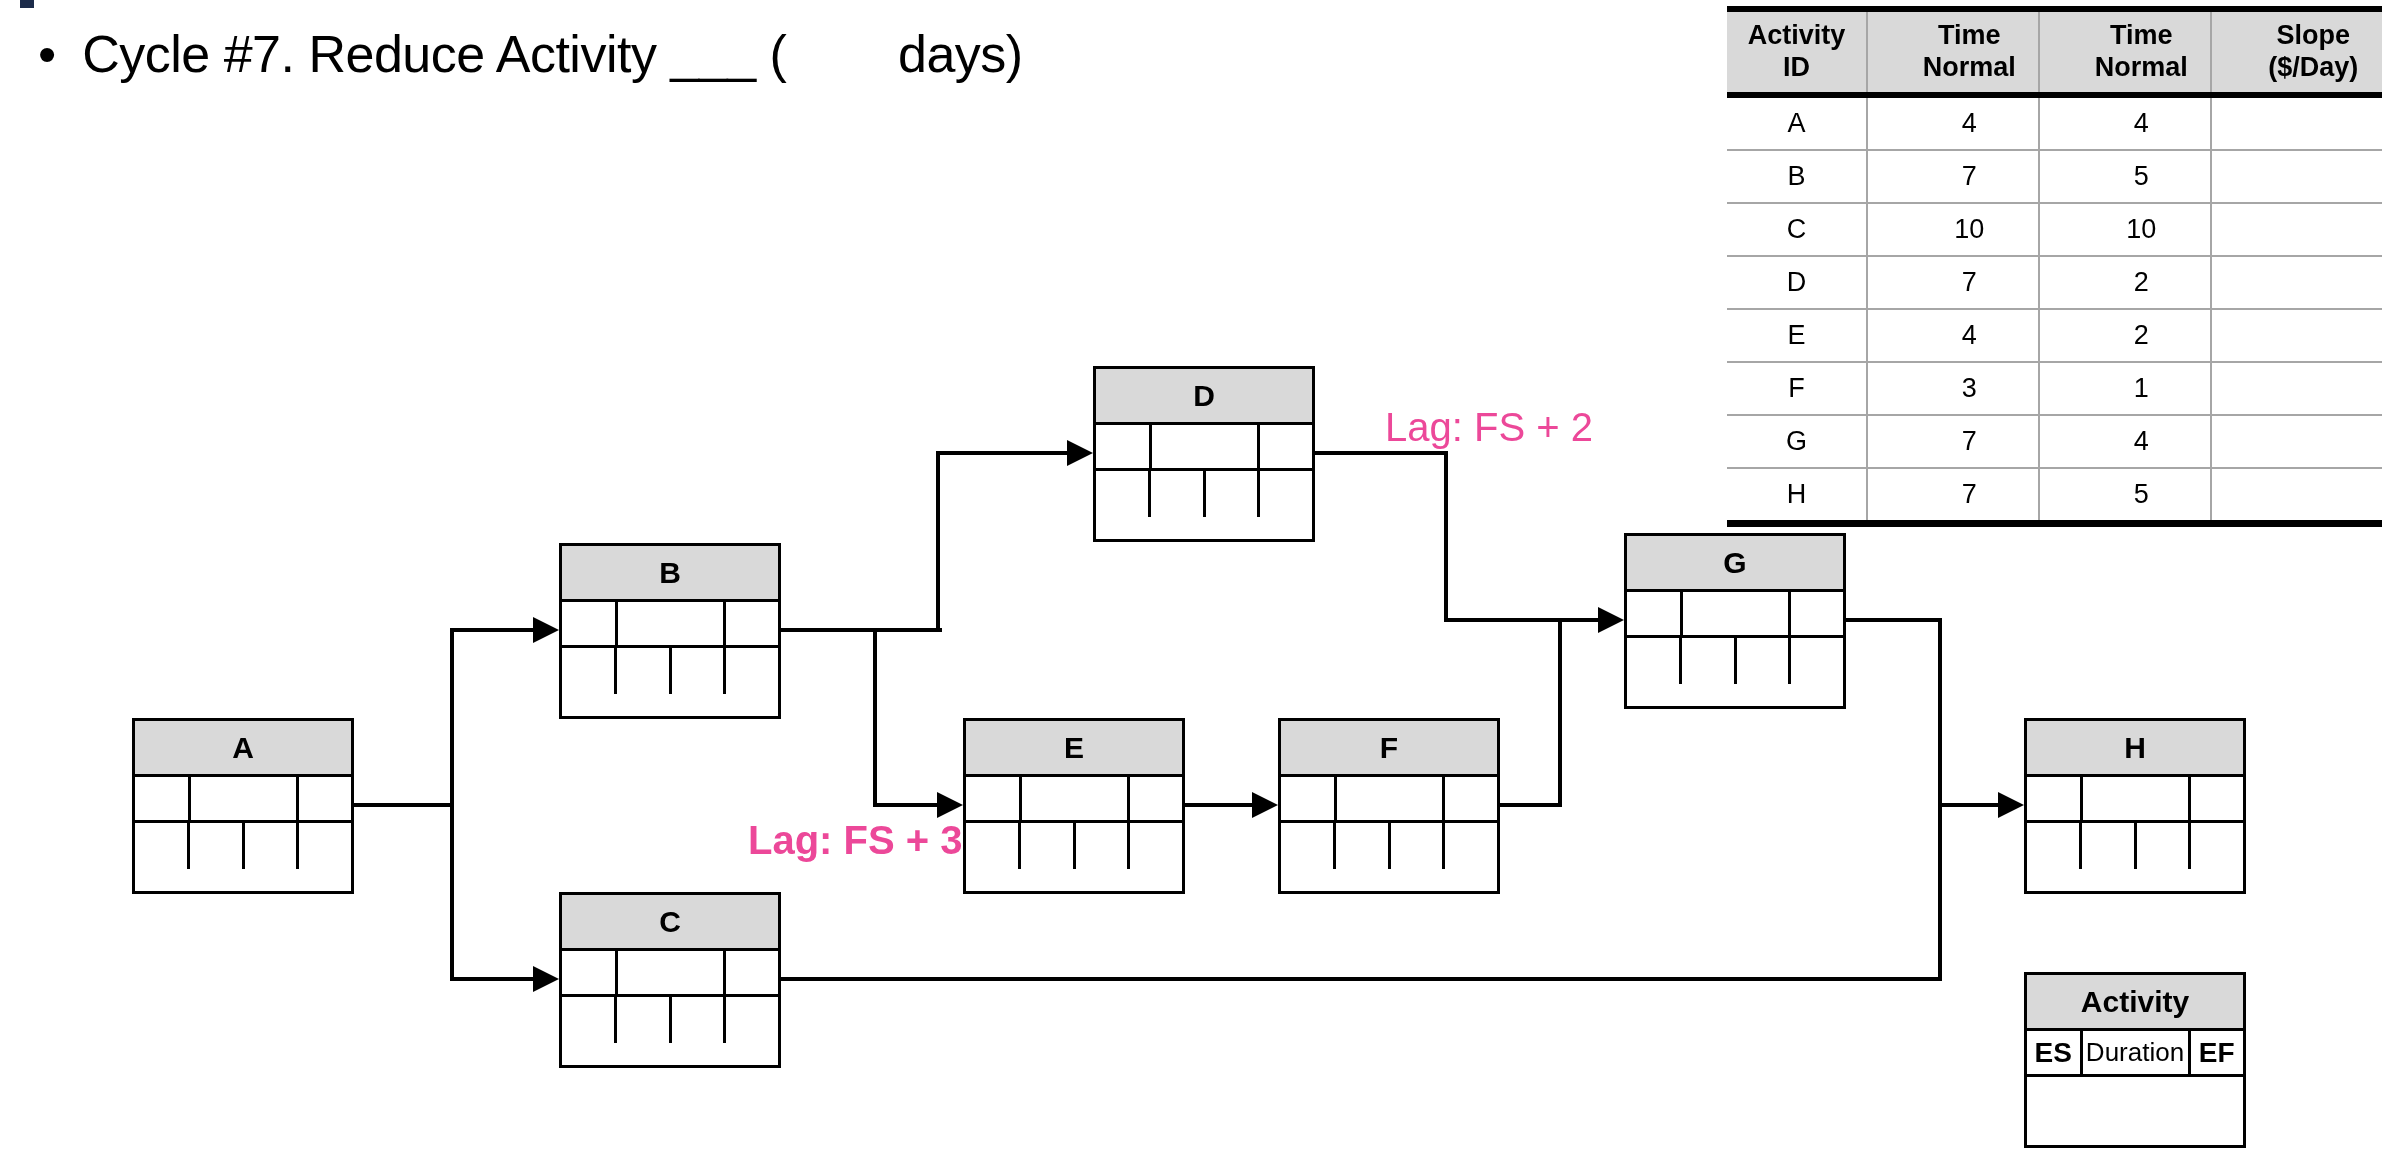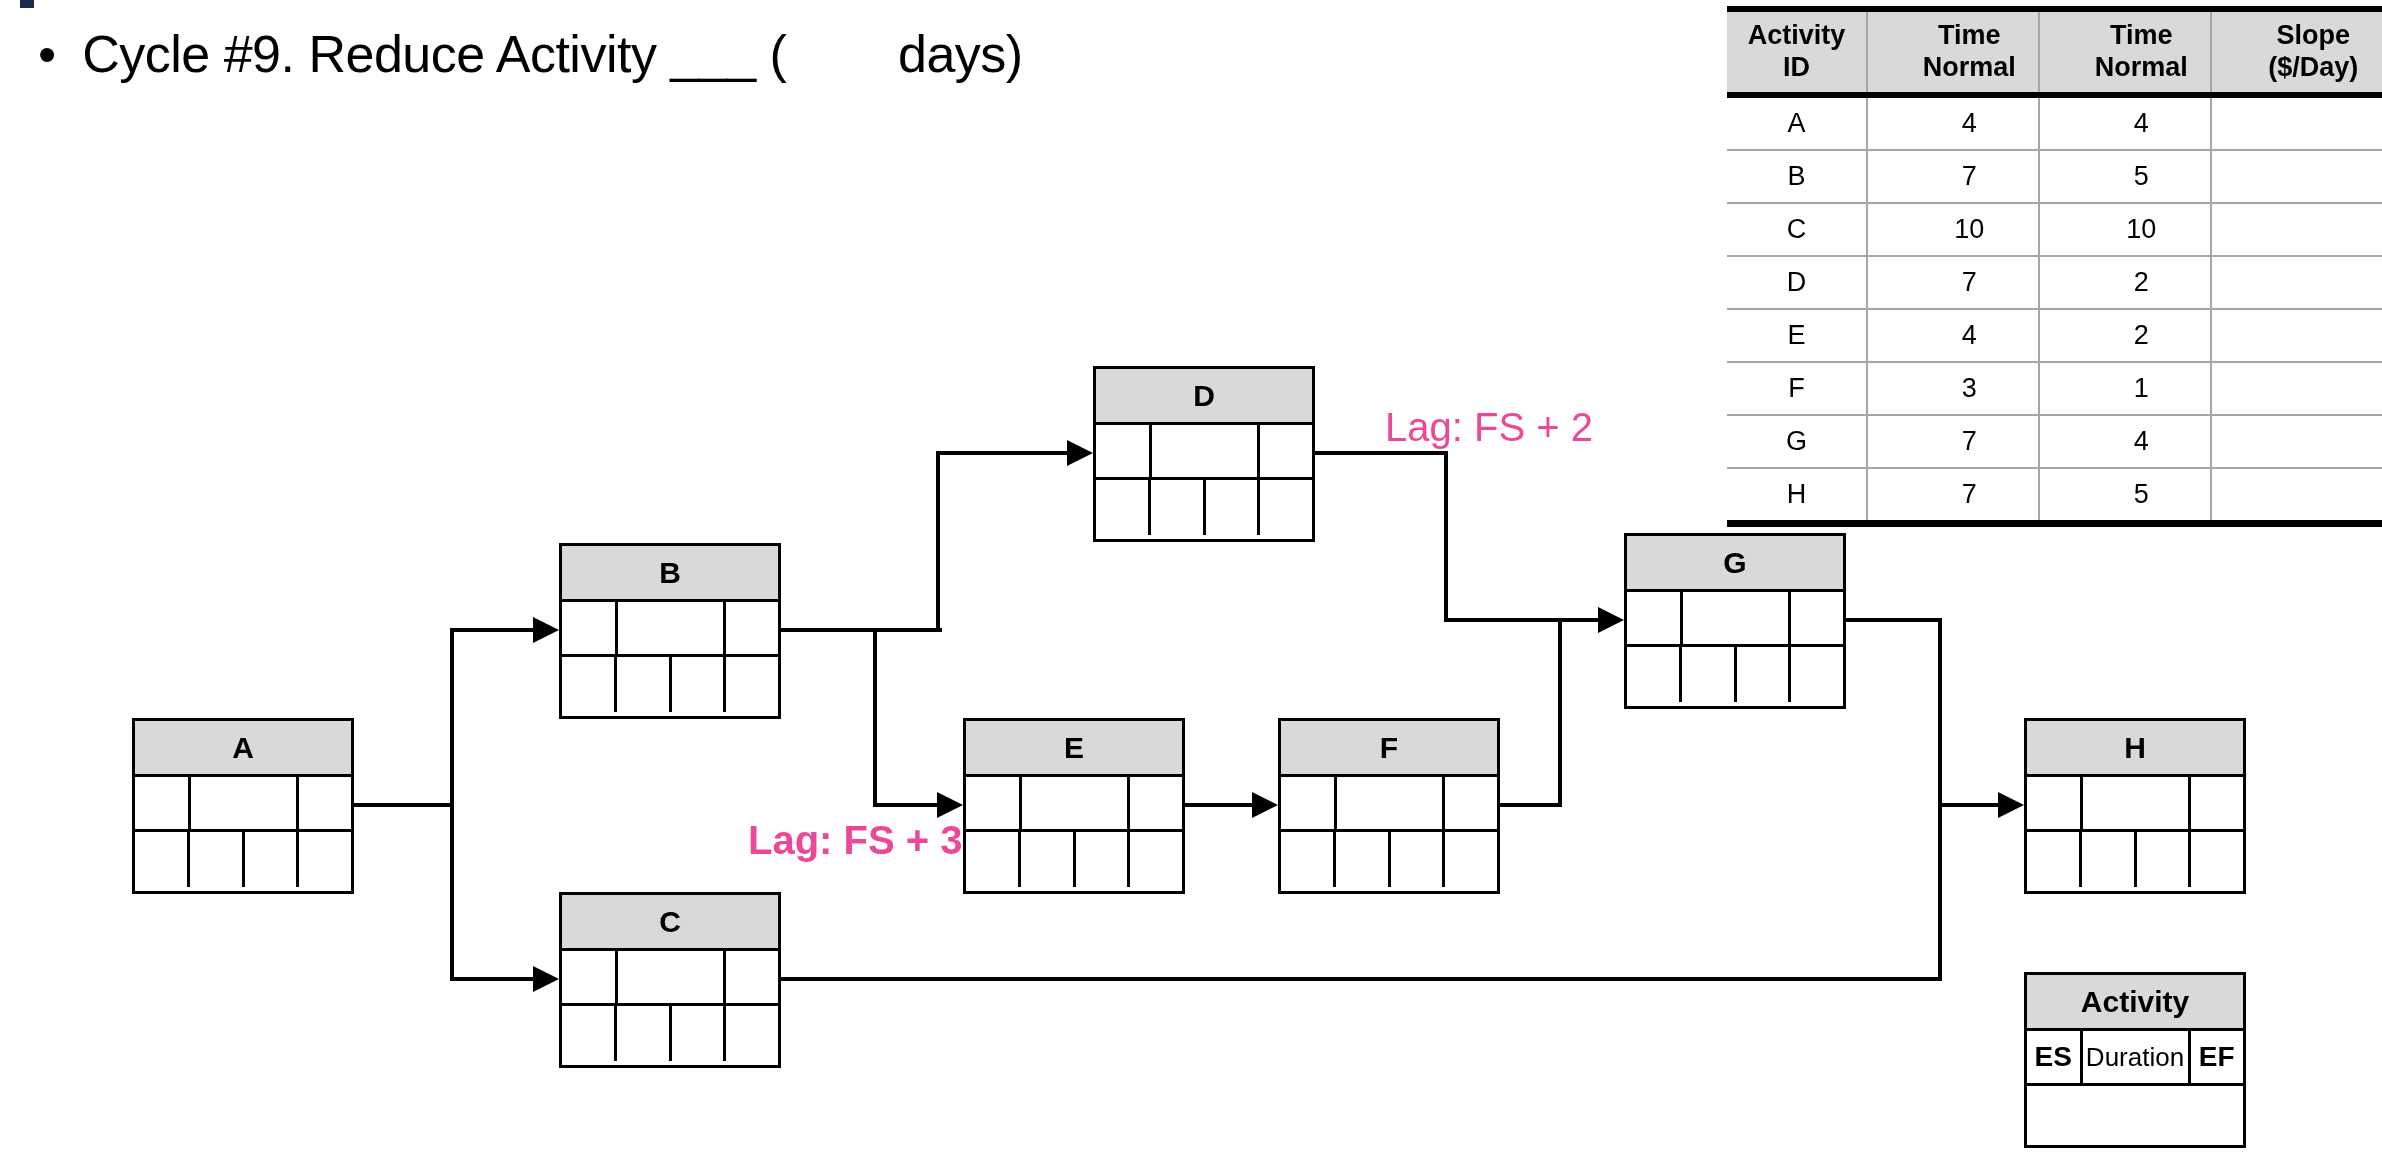--- a/index.html
+++ b/index.html
@@ -41,21 +41,21 @@
   .node{
     position:absolute;width:222px;height:176px;
     border:3px solid #000;background:#fff;box-sizing:border-box;
   }
   .node-header{
     height:56px;box-sizing:border-box;border-bottom:3px solid #000;
     background:#d9d9d9;
     display:flex;align-items:center;justify-content:center;
     font-size:30px;font-weight:bold;color:#000;
   }
-  .node-row{display:flex;height:55px;box-sizing:border-box;}
+  .node-row{display:flex;height:46px;box-sizing:border-box;}
   .node-row.mid{border-bottom:3px solid #000;}
   .node-cell{flex:1;box-sizing:border-box;background:#fff;}
   .node-cell + .node-cell{border-left:3px solid #000;}
   .node-cell.wide{flex:2;}
   
   .legend .node-cell{
     display:flex;align-items:center;justify-content:center;
     font-size:28px;font-weight:bold;color:#000;
   }
   .legend .node-cell.duration-cell{font-size:26px;font-weight:normal;}
@@ -75,21 +75,21 @@
 </style>
 </head>
 <body>
 
 <div id="slide">
 
   <div id="corner-artifact"></div>
 
   <div id="title-row">
     <span id="title-bullet">•</span>
-    <span id="title-text">Cycle #9. Reduce Activity ___ (        days)</span>
+    <span id="title-text">Cycle #7. Reduce Activity ___ (        days)</span>
   </div>
 
   <div id="crash-table-wrap">
     <table class="crash">
       <thead>
         <tr>
           <th><span>Activity</span><br><span>ID</span></th>
           <th><span>Time</span><br><span>Normal</span></th>
           <th><span>Time</span><br><span>Normal</span></th>
           <th><span>Slope</span><br><span>($/Day)</span></th>

